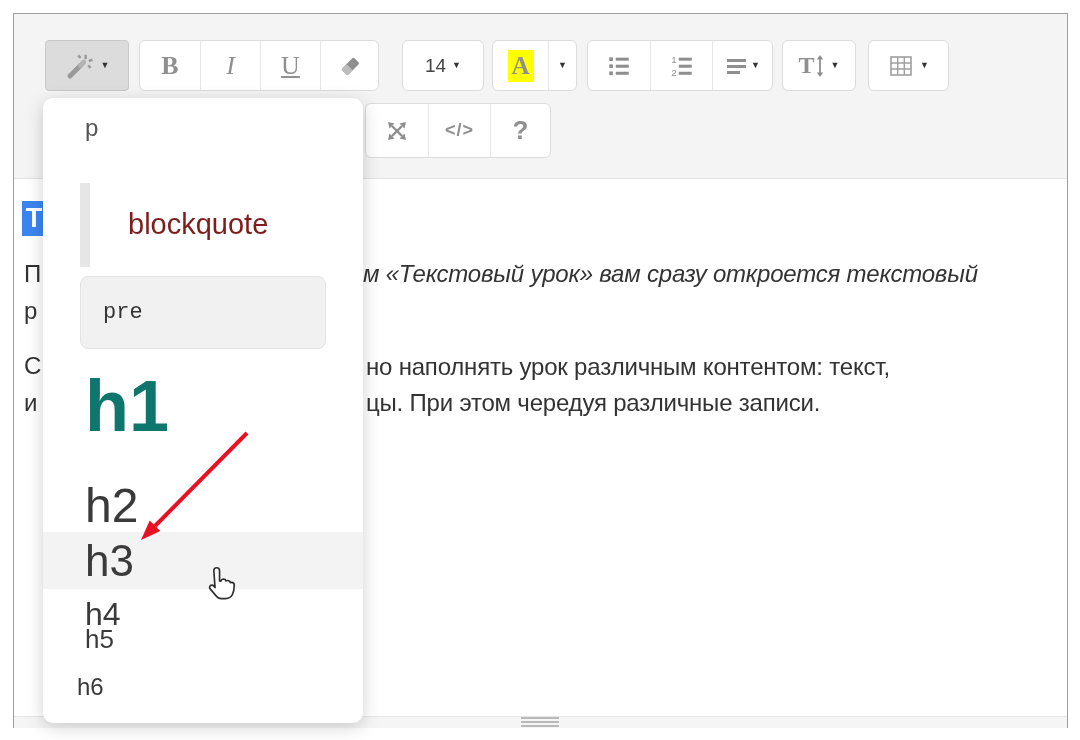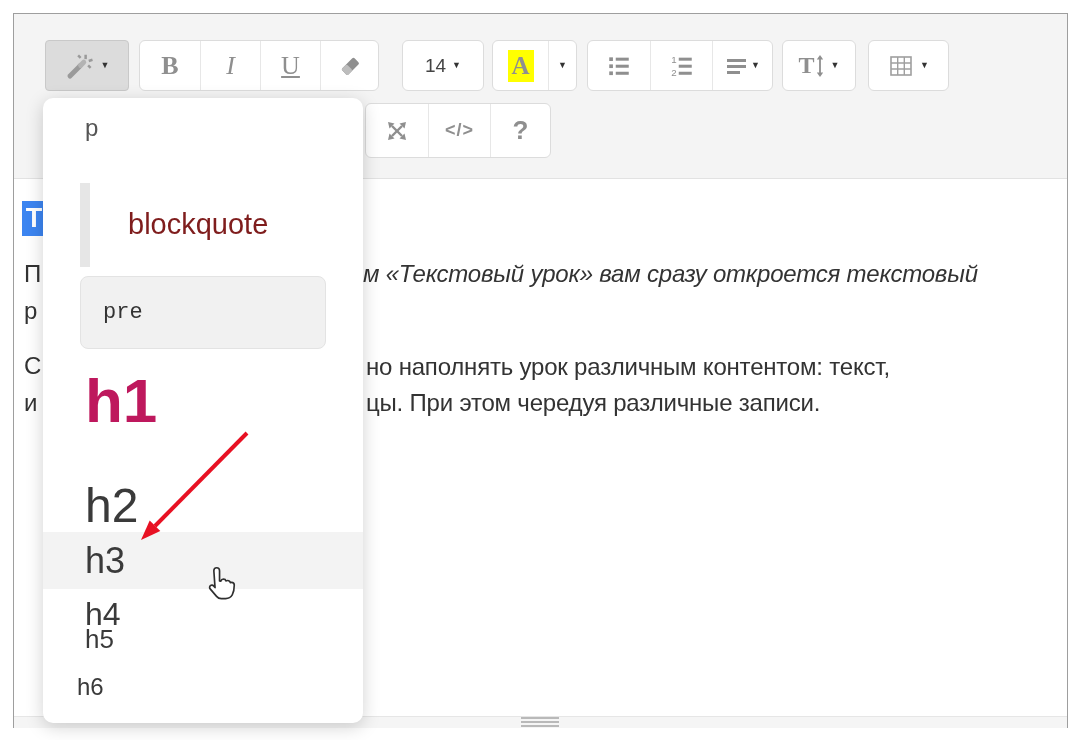--- a/index.html
+++ b/index.html
@@ -42,25 +42,25 @@
   
   .dropdown{position:absolute;left:43px;top:98px;width:320px;height:625px;background:#fff;
        border-radius:10px;box-shadow:0 4px 18px rgba(0,0,0,.18);z-index:10;}
   .dd-item{position:absolute;color:#3a3a3a;cursor:pointer;white-space:nowrap;}
   .dd-p{left:42px;top:16px;font-size:24px;color:#555;}
   .dd-bq-bar{position:absolute;left:37px;top:85px;width:10px;height:84px;background:#e6e6e6;}
   .dd-bq{left:85px;top:110px;font-size:29px;color:#7f1d1d;}
   .dd-pre-box{position:absolute;left:37px;top:178px;width:246px;height:73px;background:#f1f1f1;
        border:1px solid #e3e3e3;border-radius:8px;display:flex;align-items:center;cursor:pointer;}
   .dd-pre-box span{margin-left:22px;font-family:"Liberation Mono",monospace;font-size:22px;color:#333;}
-  .dd-h1{left:42px;top:272px;font-size:62px;font-weight:700;color:#be185d;line-height:1;}
+  .dd-h1{left:42px;top:272px;font-size:72px;font-weight:700;color:#0f766e;line-height:1;}
   .dd-h2{left:42px;top:360px;font-size:48px;line-height:1;margin-top:24px;}
   .dd-h3row{position:absolute;left:0;top:434px;width:100%;height:57px;background:var(--hover-row-bg);
        display:flex;align-items:center;cursor:pointer;}
-  .dd-h3row span{margin-left:42px;font-size:36px;line-height:1;color:#3a3a3a;}
+  .dd-h3row span{margin-left:42px;font-size:44px;line-height:1;color:#3a3a3a;}
   .dd-h4{left:42px;top:500px;font-size:32px;line-height:1;}
   .dd-h5{left:42px;top:528px;font-size:26px;line-height:1;text-align:center;}
   .dd-h6{left:34px;top:577px;font-size:24px;line-height:1;}
 
   
   .sel-heading{position:absolute;left:22px;top:201px;width:24px;height:35px;
        background:var(--selection-blue);color:#fff;font-weight:bold;font-size:27px;
        display:flex;align-items:center;justify-content:center;}
   .ctext{position:absolute;font-size:24px;letter-spacing:-0.2px;color:var(--text-color);white-space:nowrap;}
 

